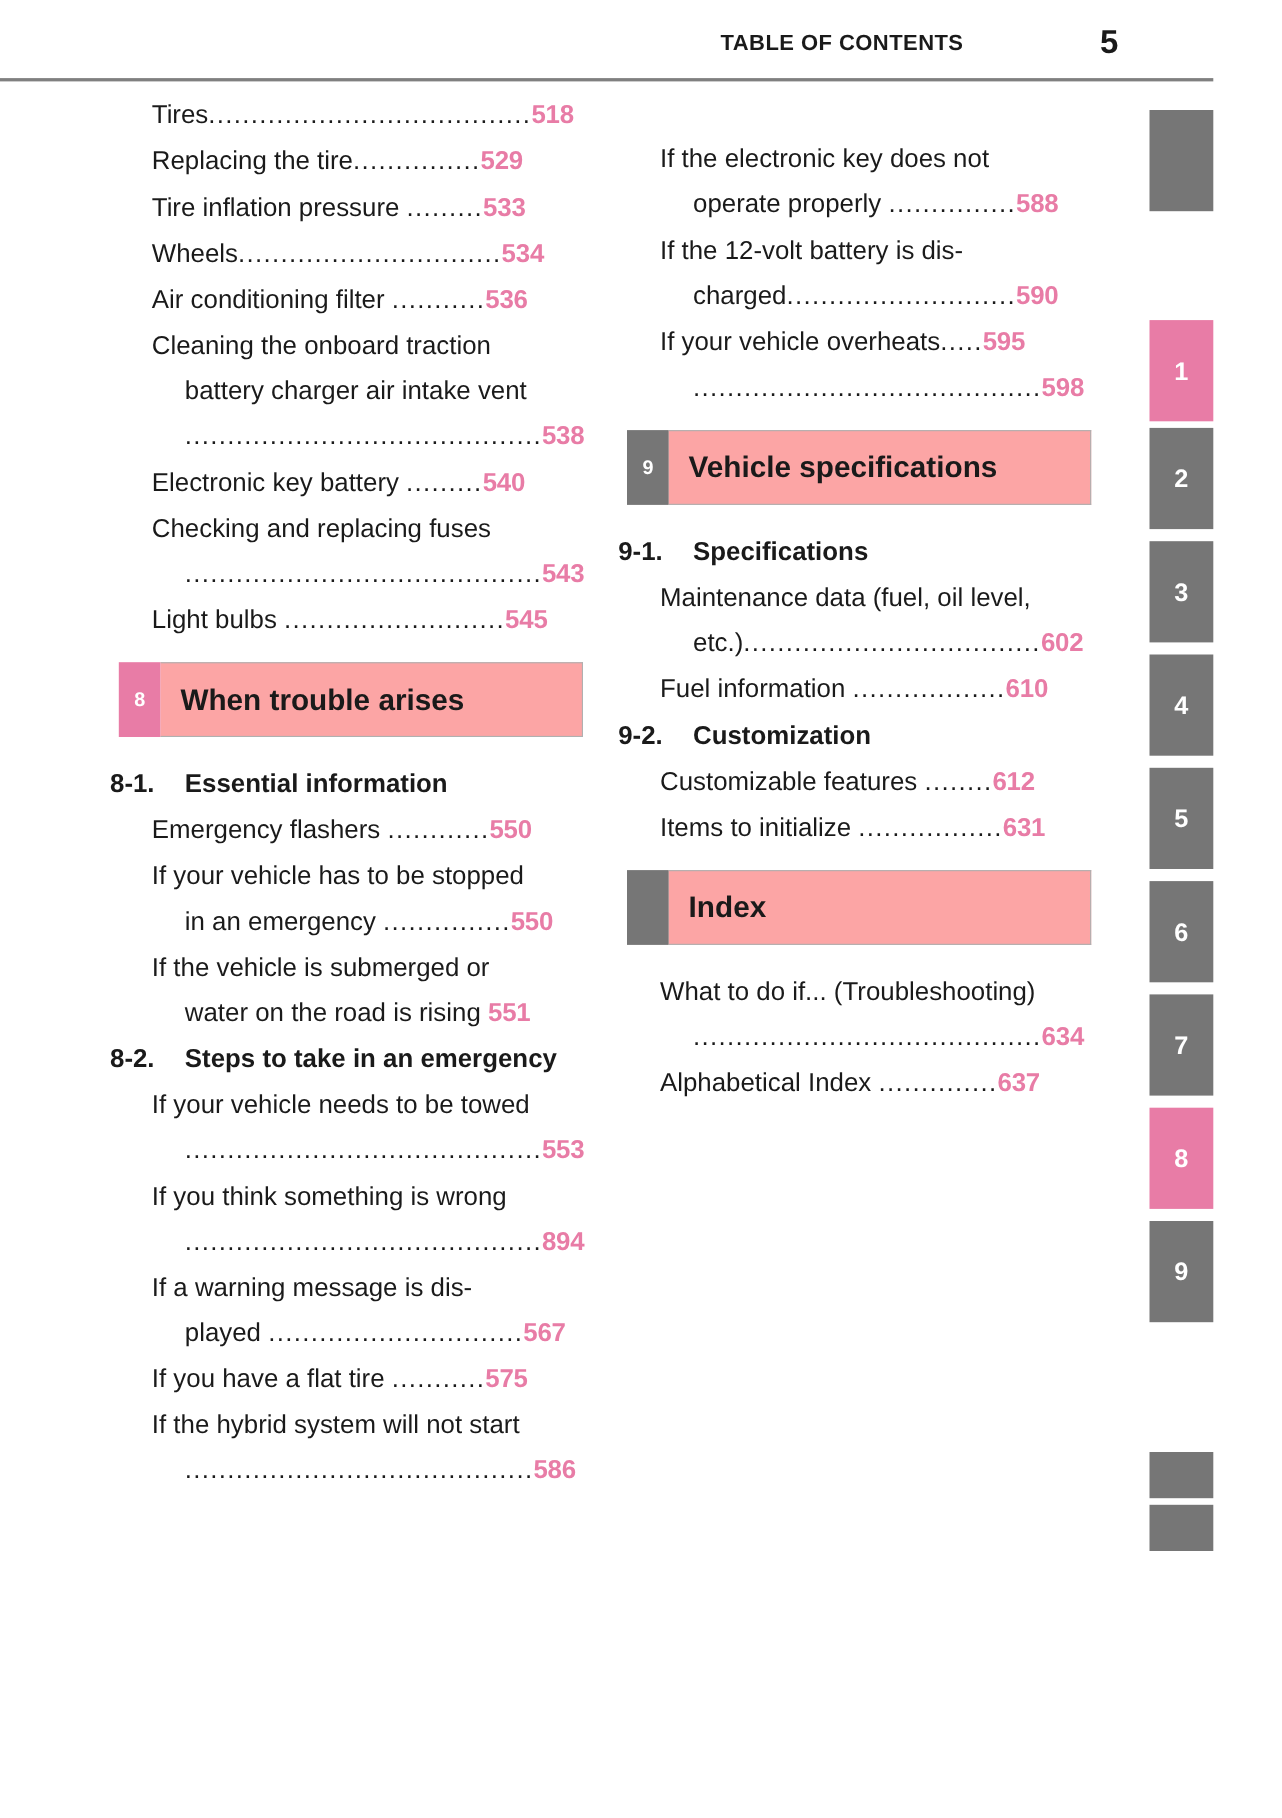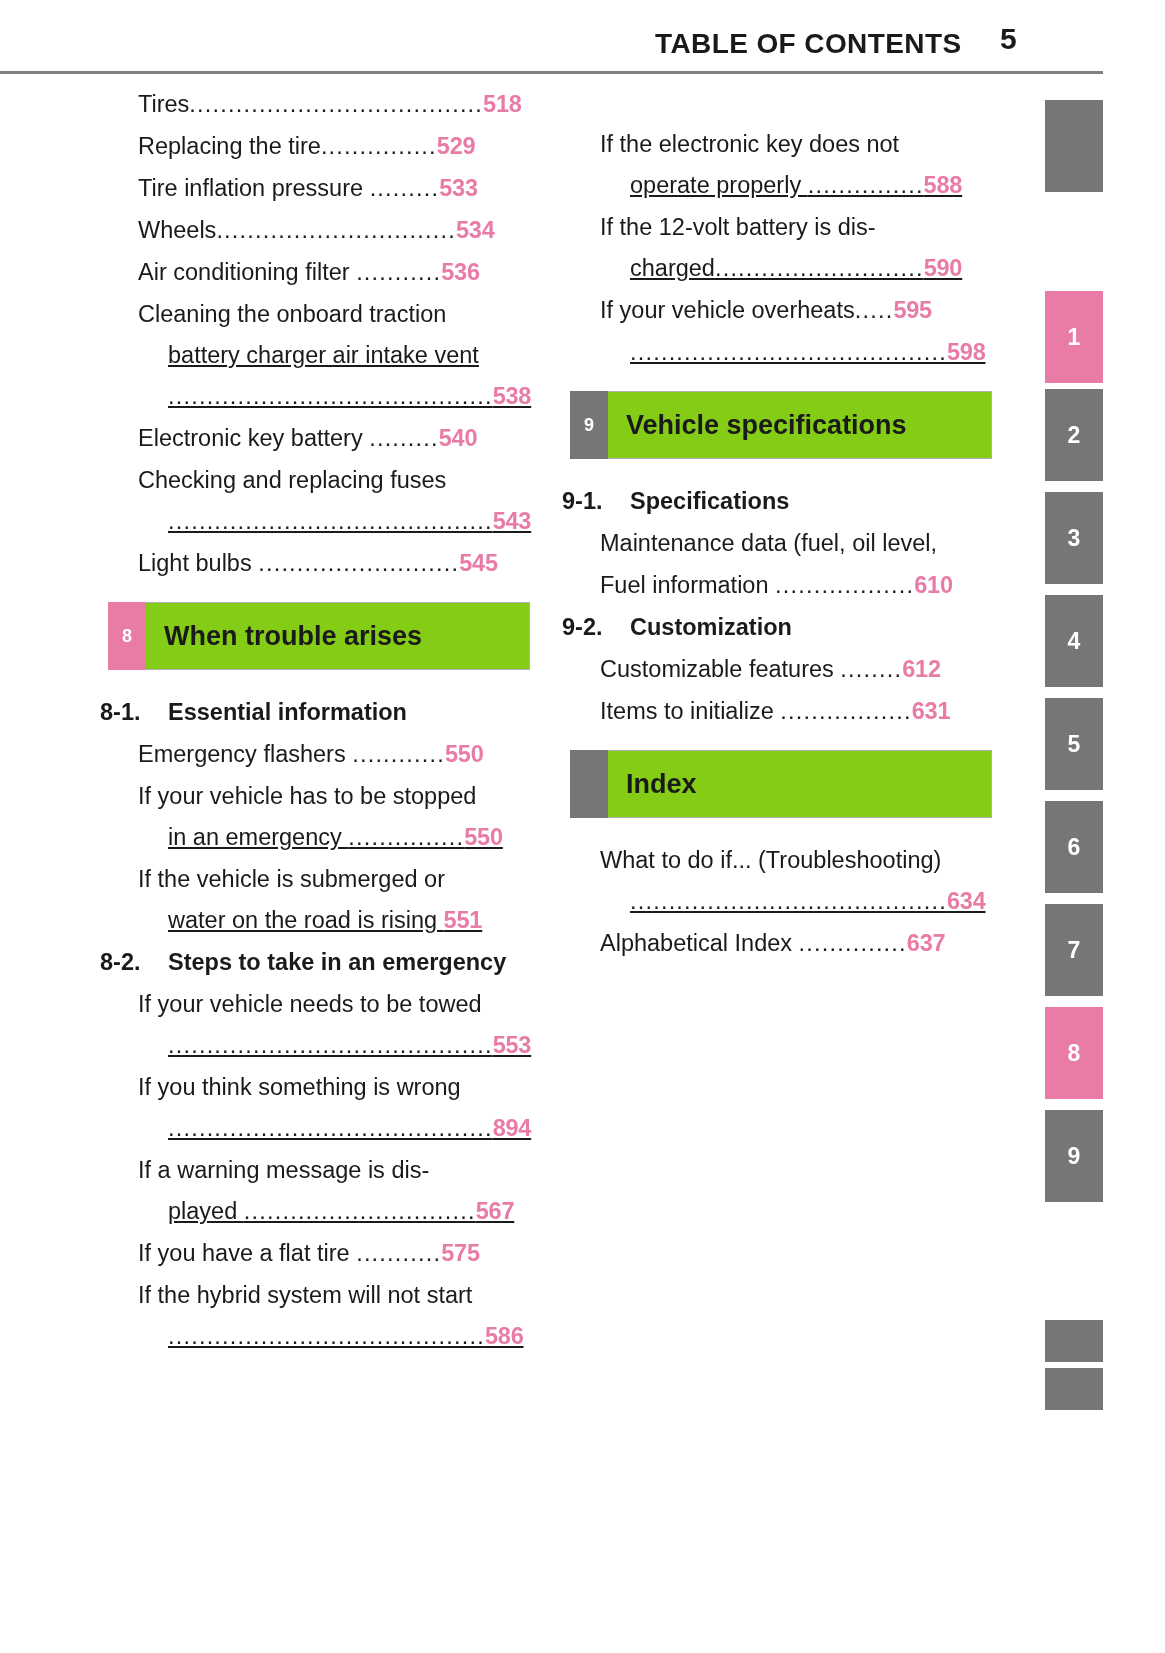--- a/index.html
+++ b/index.html
@@ -18,21 +18,21 @@
   .page-header {
     position: absolute;
     top: 0; left: 0;
     width: 1165px;
     height: 72px;
   }
   .header-title {
     position: absolute;
     top: 28px;
     left: 655px;
-    font-size: 28px;
+    font-size: 20px;
     font-weight: bold;
     letter-spacing: 0.4px;
     color: #1a1a1a;
   }
   .header-pageno {
     position: absolute;
     top: 22px;
     left: 1000px;
     font-size: 30px;
     font-weight: bold;
@@ -85,21 +85,21 @@
 
   
   .toc-wrap {
     font-size: 23.5px;
     line-height: 41px;
     color: #1a1a1a;
     margin-bottom: 1px;
     padding-left: 68px;
   }
   .toc-wrap .l1 { text-indent: -30px; }
-  .toc-wrap .l2 { display: block; text-decoration: underline; }
+  .toc-wrap .l2 { display: block; }
   .toc-wrap .leader { letter-spacing: 1.2px; }
   .toc-wrap .pageno { font-weight: bold; color: #e87ca6; letter-spacing: -0.2px; }
 
   
   .subsec {
     font-size: 23.5px;
     line-height: 41px;
     font-weight: bold;
     color: #1a1a1a;
     margin-bottom: 1px;
@@ -127,21 +127,21 @@
     color: #ffffff;
     font-size: 18px;
     font-weight: bold;
   }
   .chapter .chip.pink { background: #e87ca6; }
   .chapter .chip.gray { background: #767676; }
   .chapter .bar {
     flex: 1;
     border: 1px solid #b0b0b0;
     border-left: none;
-    background: #84cc16;
+    background: #fca5a5;
     display: flex;
     align-items: center;
     padding-left: 18px;
     font-size: 27px;
     font-weight: bold;
     color: #1a1a1a;
   }
   .chapter.no-chip .chip { background: #767676; }
 
   
@@ -297,20 +297,21 @@
       <div class="bar">Vehicle specifications</div>
     </div>
 
     <div class="subsec">
       <span class="num">9-1.</span>
       <span class="txt">Specifications</span>
     </div>
 
     <div class="toc-wrap">
       <div class="l1">Maintenance data (fuel, oil level,</div>
+      <div class="l2"><span>etc.)</span><span class="leader">...................................</span><span class="pageno">602</span></div>
     </div>
 
     <div class="toc-entry">
       <span>Fuel information </span><span class="leader">..................</span><span class="pageno">610</span>
     </div>
 
     <div class="subsec">
       <span class="num">9-2.</span>
       <span class="txt">Customization</span>
     </div>

